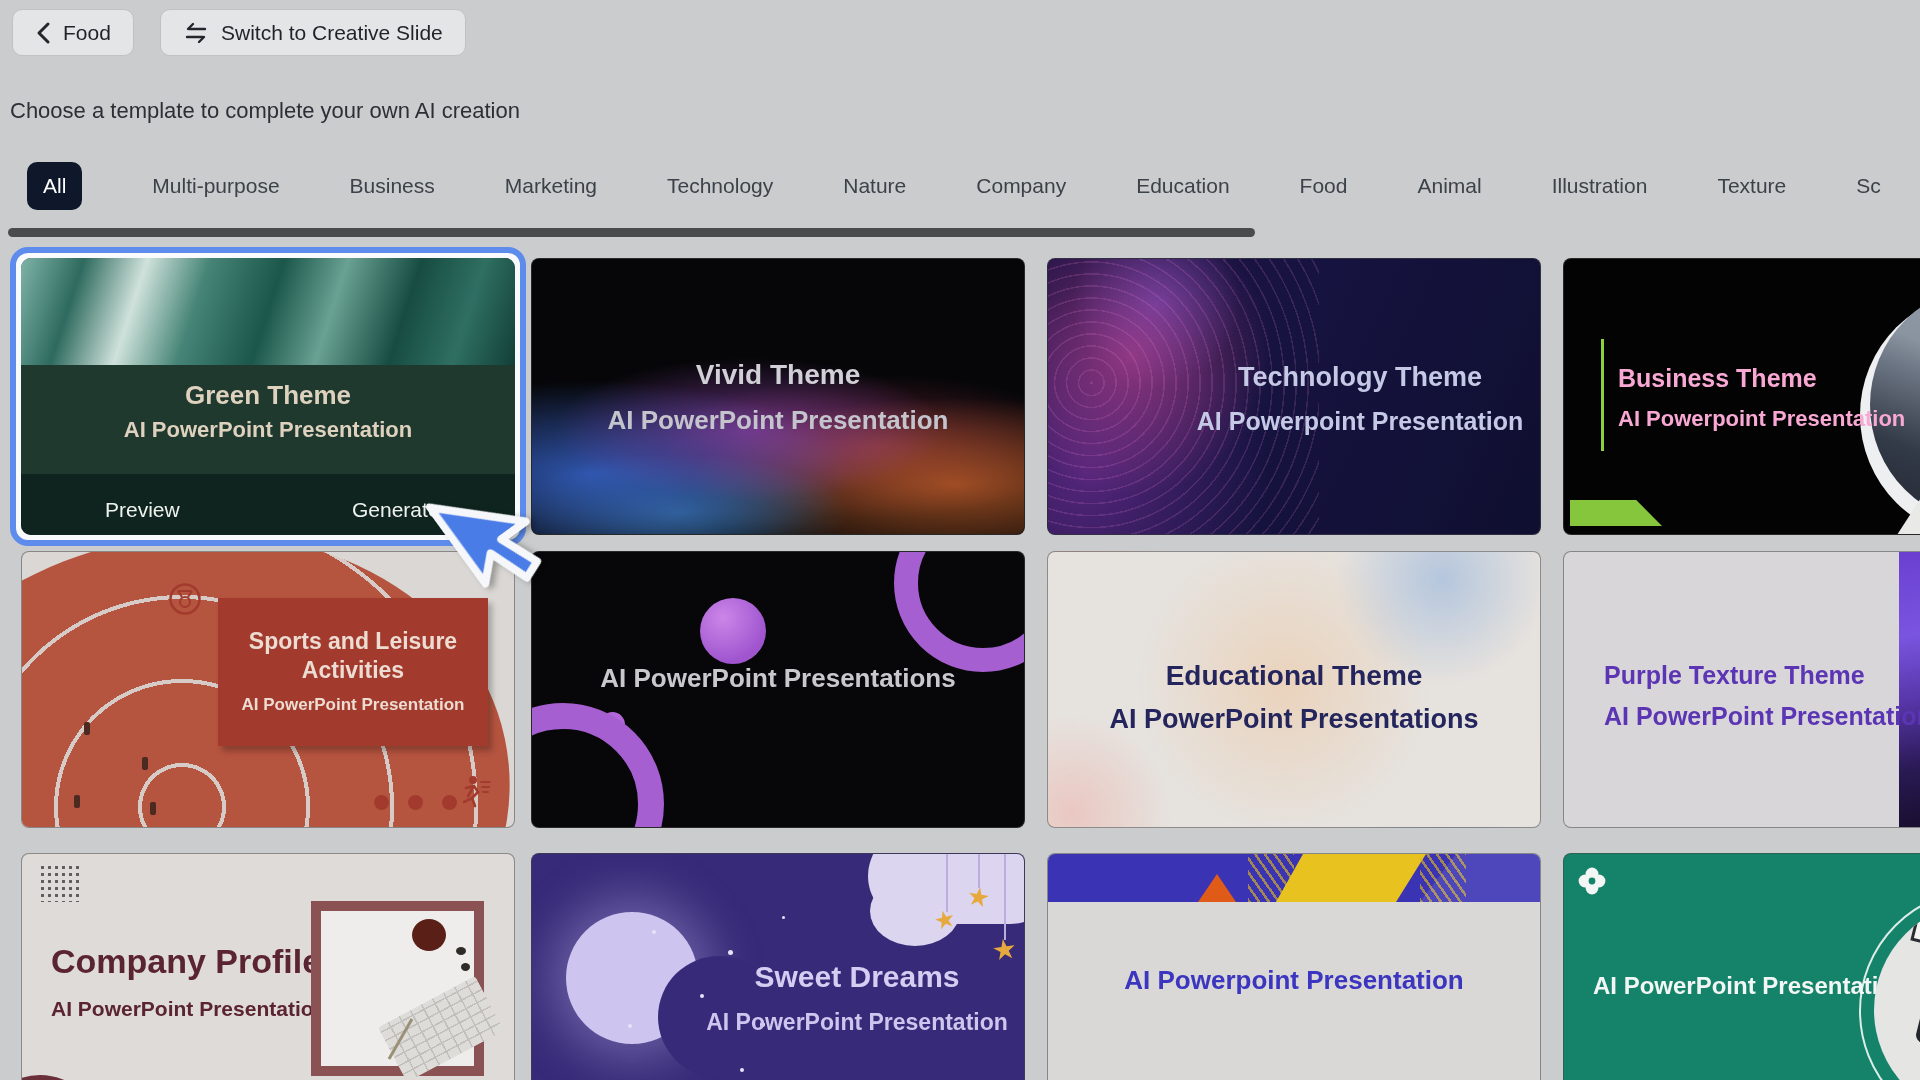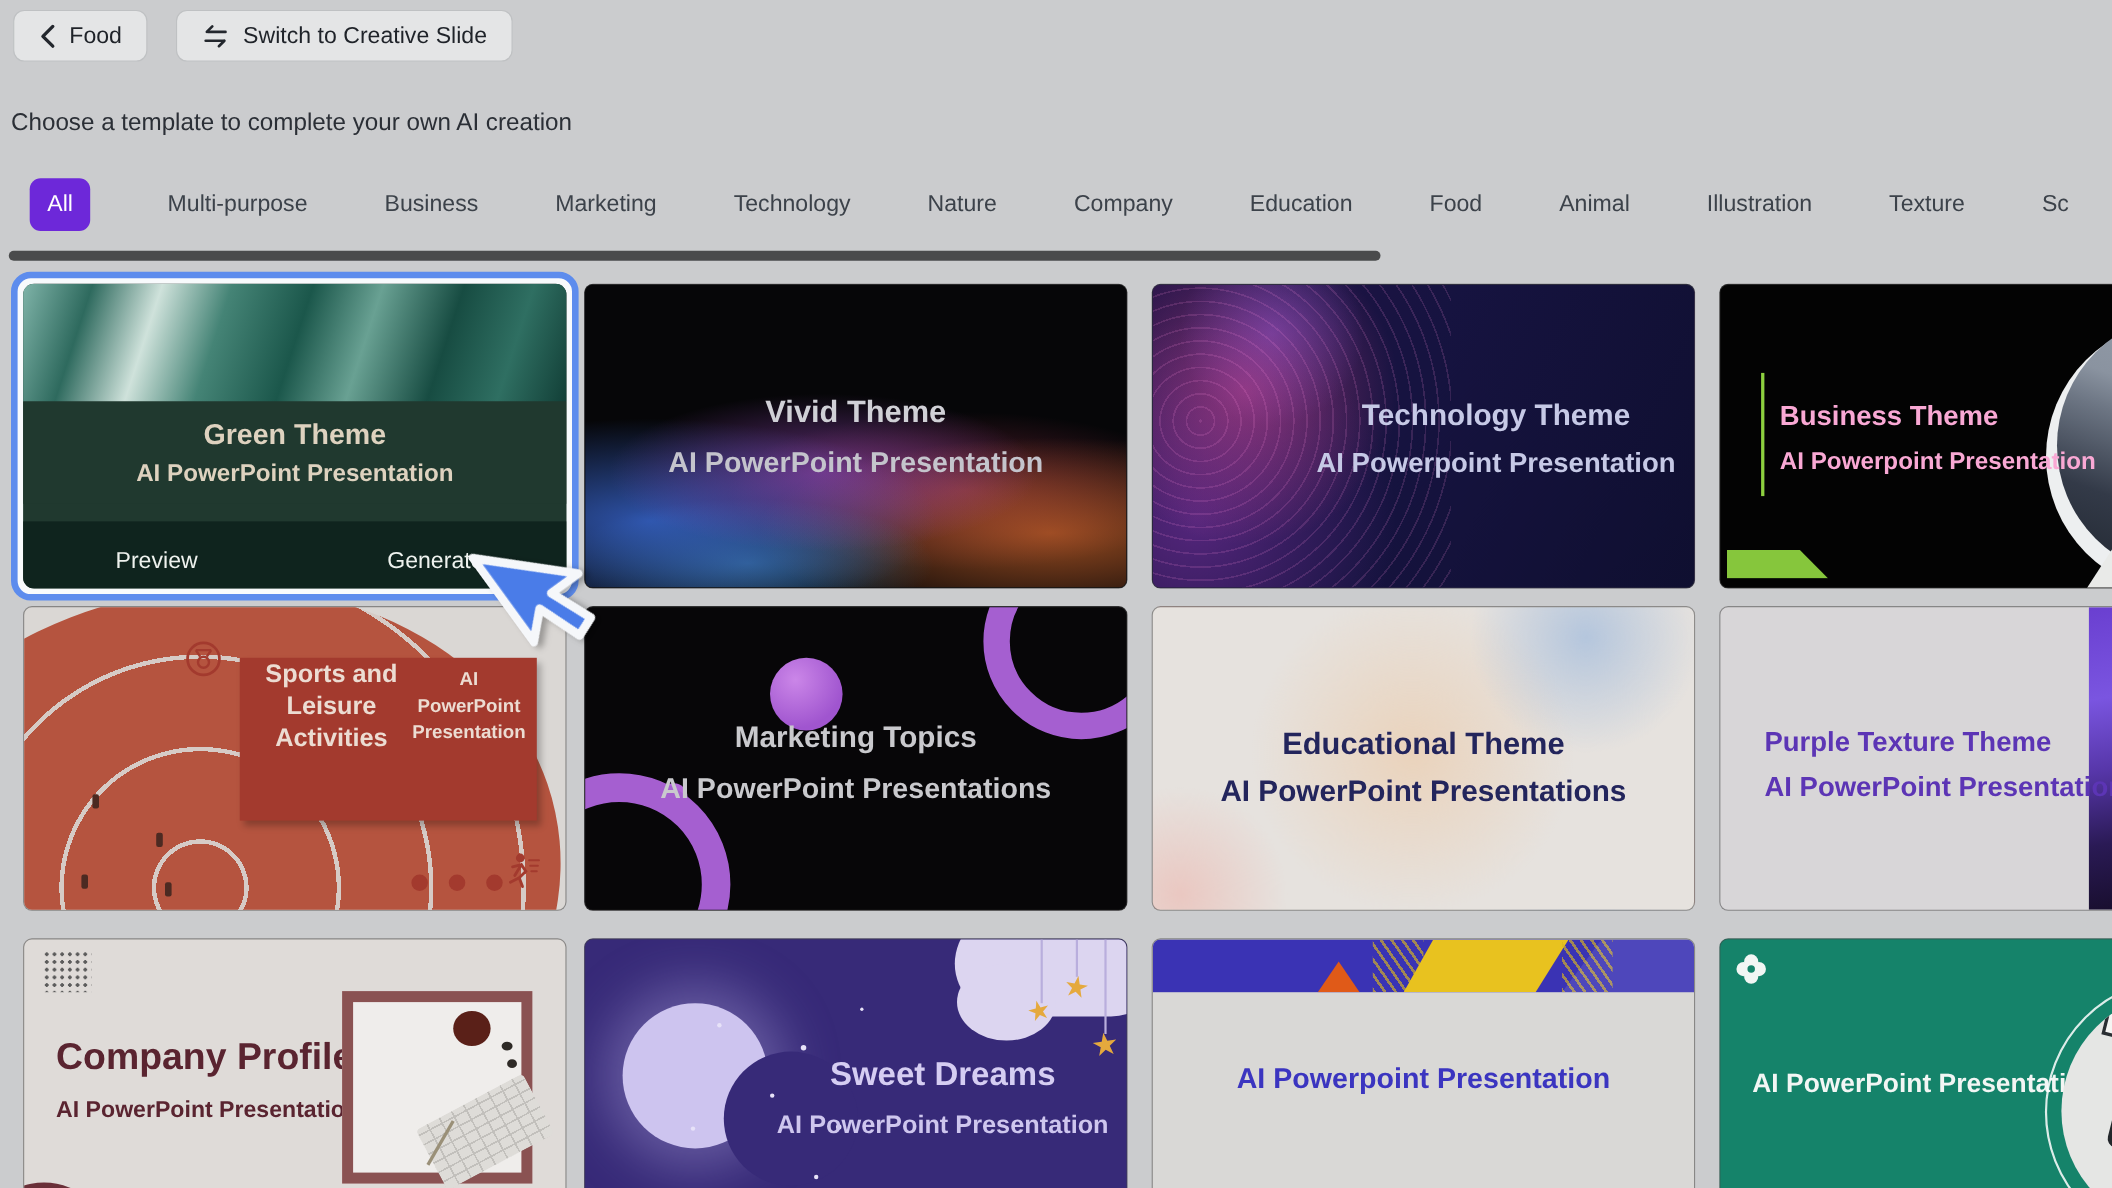--- a/index.html
+++ b/index.html
@@ -12,21 +12,21 @@
     gap:12px;padding:0 22px;font-size:21px;color:#1f2329;cursor:pointer;box-sizing:border-box;}
   .topbtn svg{display:block;}
   #back-btn{left:12px;}
   #switch-btn{left:160px;}
   
   #instruction{left:10px;top:98px;font-size:22px;color:#2b2f36;}
   
   #tabs{left:27px;top:160px;height:52px;display:flex;align-items:center;gap:70px;
     white-space:nowrap;}
   .tab{font-size:21px;color:#3c424a;cursor:pointer;}
-  .tab.active{background:#6d28d9;color:#ffffff;border-radius:10px;
+  .tab.active{background:#0f172a;color:#ffffff;border-radius:10px;
     padding:12px 16px;font-size:21px;}
   #tabbar{left:8px;top:228px;width:1247px;height:9px;border-radius:5px;background:#4a4b4c;}
   
   .card{position:absolute;width:494px;height:277px;border-radius:8px;overflow:hidden;
     border:1px solid rgba(70,70,70,.55);box-sizing:border-box;cursor:pointer;background:#222;}
   .ct{font-weight:700;text-align:center;line-height:1.4;}
   
   #sel-wrap{left:10px;top:247px;width:516px;height:299px;border:6px solid #5d8ced;
     border-radius:18px;background:#f8fafc;padding:5px;box-sizing:border-box;}
   #card-green{position:relative;width:494px;height:277px;border-radius:10px;overflow:hidden;
@@ -79,21 +79,21 @@
     clip-path:polygon(0 0,72% 0,100% 100%,0 100%);}
   .biz-band{position:absolute;left:330px;top:180px;width:64px;height:220px;background:#e9eae8;
     transform:rotate(33deg);}
   
   #card-sports{left:21px;top:551px;background:#dad7d4;}
   .track{position:absolute;left:-170px;bottom:-250px;width:660px;height:540px;border-radius:50%;
     background:repeating-radial-gradient(circle,#b5543f 0 40px,#d6cbc6 40px 44px,#b5543f 44px 84px);
     transform:rotate(-12deg);}
   .runner-dot{position:absolute;width:6px;height:13px;background:#4c2a22;border-radius:2px;}
   .sports-panel{position:absolute;left:196px;top:46px;width:270px;height:148px;background:#a33a2e;
-    box-shadow:4px 5px 6px rgba(0,0,0,.25);display:flex;flex-direction:row;justify-content:center;
+    box-shadow:4px 5px 6px rgba(0,0,0,.25);display:flex;flex-direction:column;justify-content:center;
     color:#ecdcd2;padding:0 10px;box-sizing:border-box;}
   .sports-panel .t1{font-size:23px;line-height:1.25;}
   .sports-panel .t2{font-size:17px;margin-top:8px;}
   .medal{position:absolute;left:146px;top:30px;}
   .sports-dots{position:absolute;left:352px;top:243px;display:flex;gap:19px;}
   .sports-dots i{width:15px;height:15px;border-radius:50%;background:#a33a2e;}
   .runner-icon{position:absolute;left:430px;top:222px;}
   
   #card-mtopics{left:531px;top:551px;background:#070608;}
   .mt-c1{position:absolute;left:168px;top:46px;width:66px;height:66px;border-radius:50%;
@@ -297,21 +297,20 @@
     </svg>
   </div>
 </div>
 
 <div class="card" id="card-mtopics">
   <div class="mt-c1"></div>
   <div class="mt-c2"></div>
   <div class="mt-ring-tr"></div>
   <div class="mt-ring-bl"></div>
   <div class="mt-text ct">
-    <div class="t1">Marketing Topics</div>
     <div class="t2">AI PowerPoint Presentations</div>
   </div>
 </div>
 
 <div class="card" id="card-edu">
   <div class="edu-text ct">
     <div class="t1">Educational Theme</div>
     <div class="t2">AI PowerPoint Presentations</div>
   </div>
 </div>

